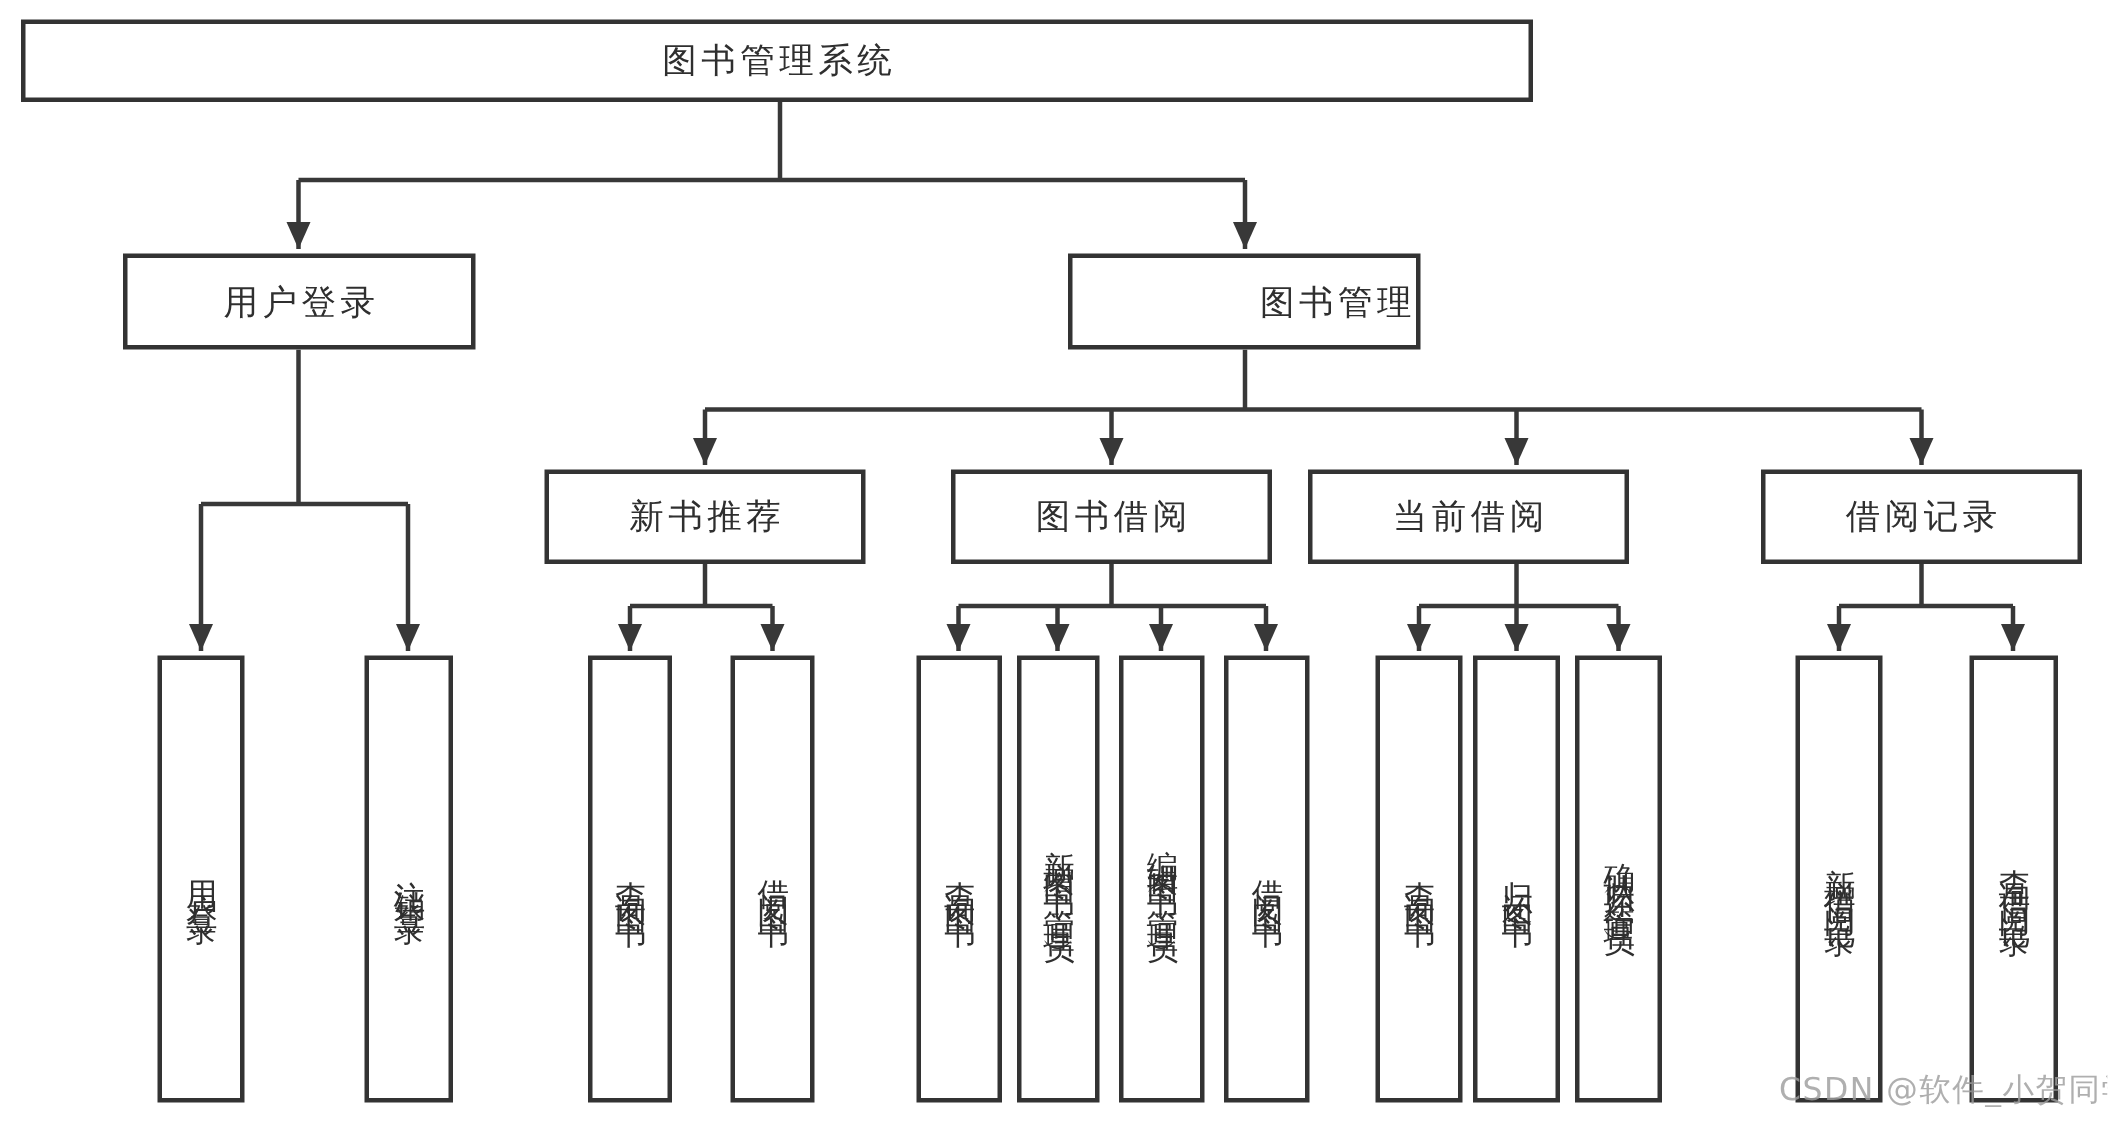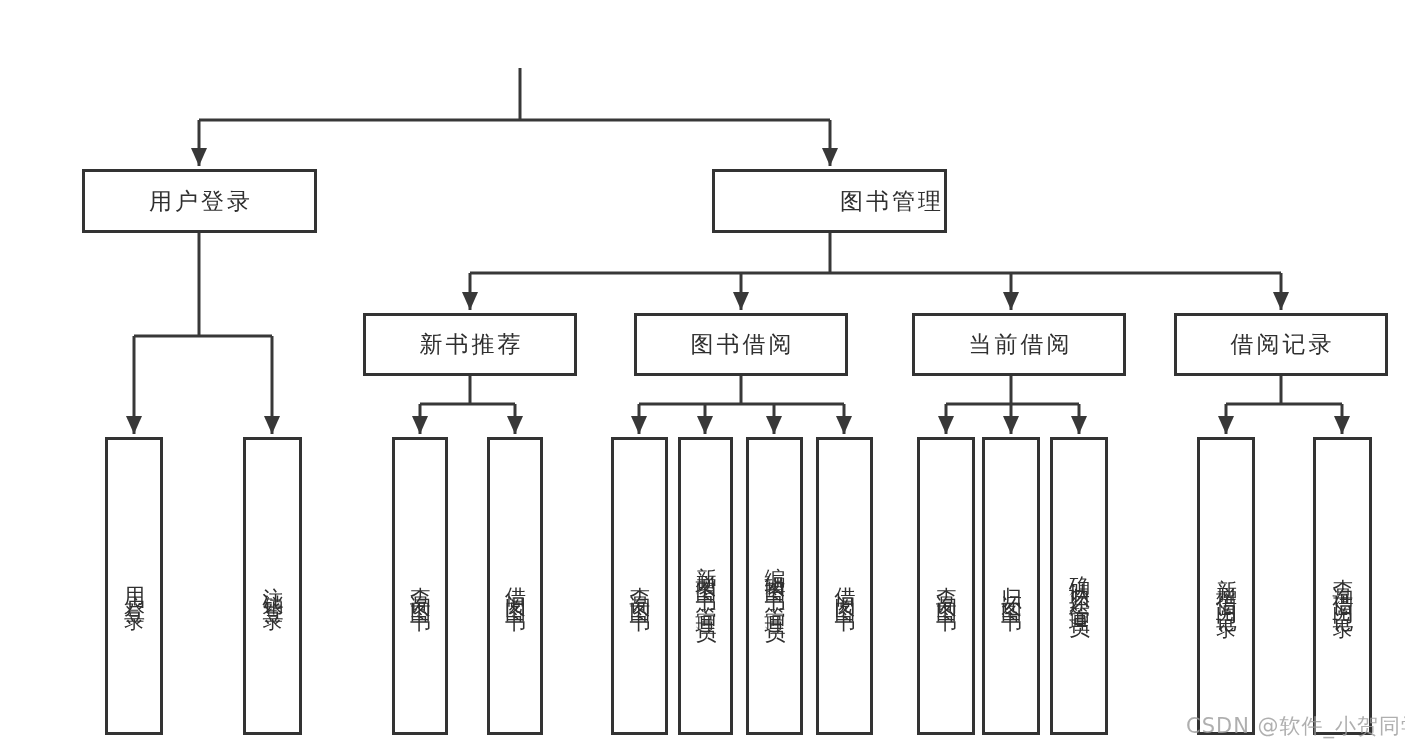--- a/index.html
+++ b/index.html
@@ -104,35 +104,38 @@
       <path d="M1011 404 V434" marker-end="url(#arrow)"></path>
       <path d="M1079 404 V434" marker-end="url(#arrow)"></path>
 
       <path d="M1281 376 V404"></path>
       <path d="M1226 404 H1342"></path>
       <path d="M1226 404 V434" marker-end="url(#arrow)"></path>
       <path d="M1342 404 V434" marker-end="url(#arrow)"></path>
     </g>
   </svg>
 
+  <div class="box" style="left:14px; top:13px; width:1008px; height:55px;">
+    <span class="hlabel">图书管理系统</span>
+  </div>
 
   <div class="box l2" style="left:82px;">
     <span class="hlabel">用户登录</span>
   </div>
   <div class="box l2" style="left:712px;justify-content:flex-end;">
     <span class="hlabel">图书管理</span>
   </div>
 
   <div class="box l3" style="left:363px;">
     <span class="hlabel">新书推荐</span>
   </div>
   <div class="box l3" style="left:634px;">
     <span class="hlabel">图书借阅</span>
   </div>
-  <div class="box l3" style="left:912px;">
+  <div class="box l3" style="left:872px;">
     <span class="hlabel">当前借阅</span>
   </div>
   <div class="box l3" style="left:1174px;">
     <span class="hlabel">借阅记录</span>
   </div>
 
   <div class="box leaf" style="left:105px; width:58px;">
     <span class="vlabel">用户登录</span>
   </div>
   <div class="box leaf" style="left:243px; width:59px;">

